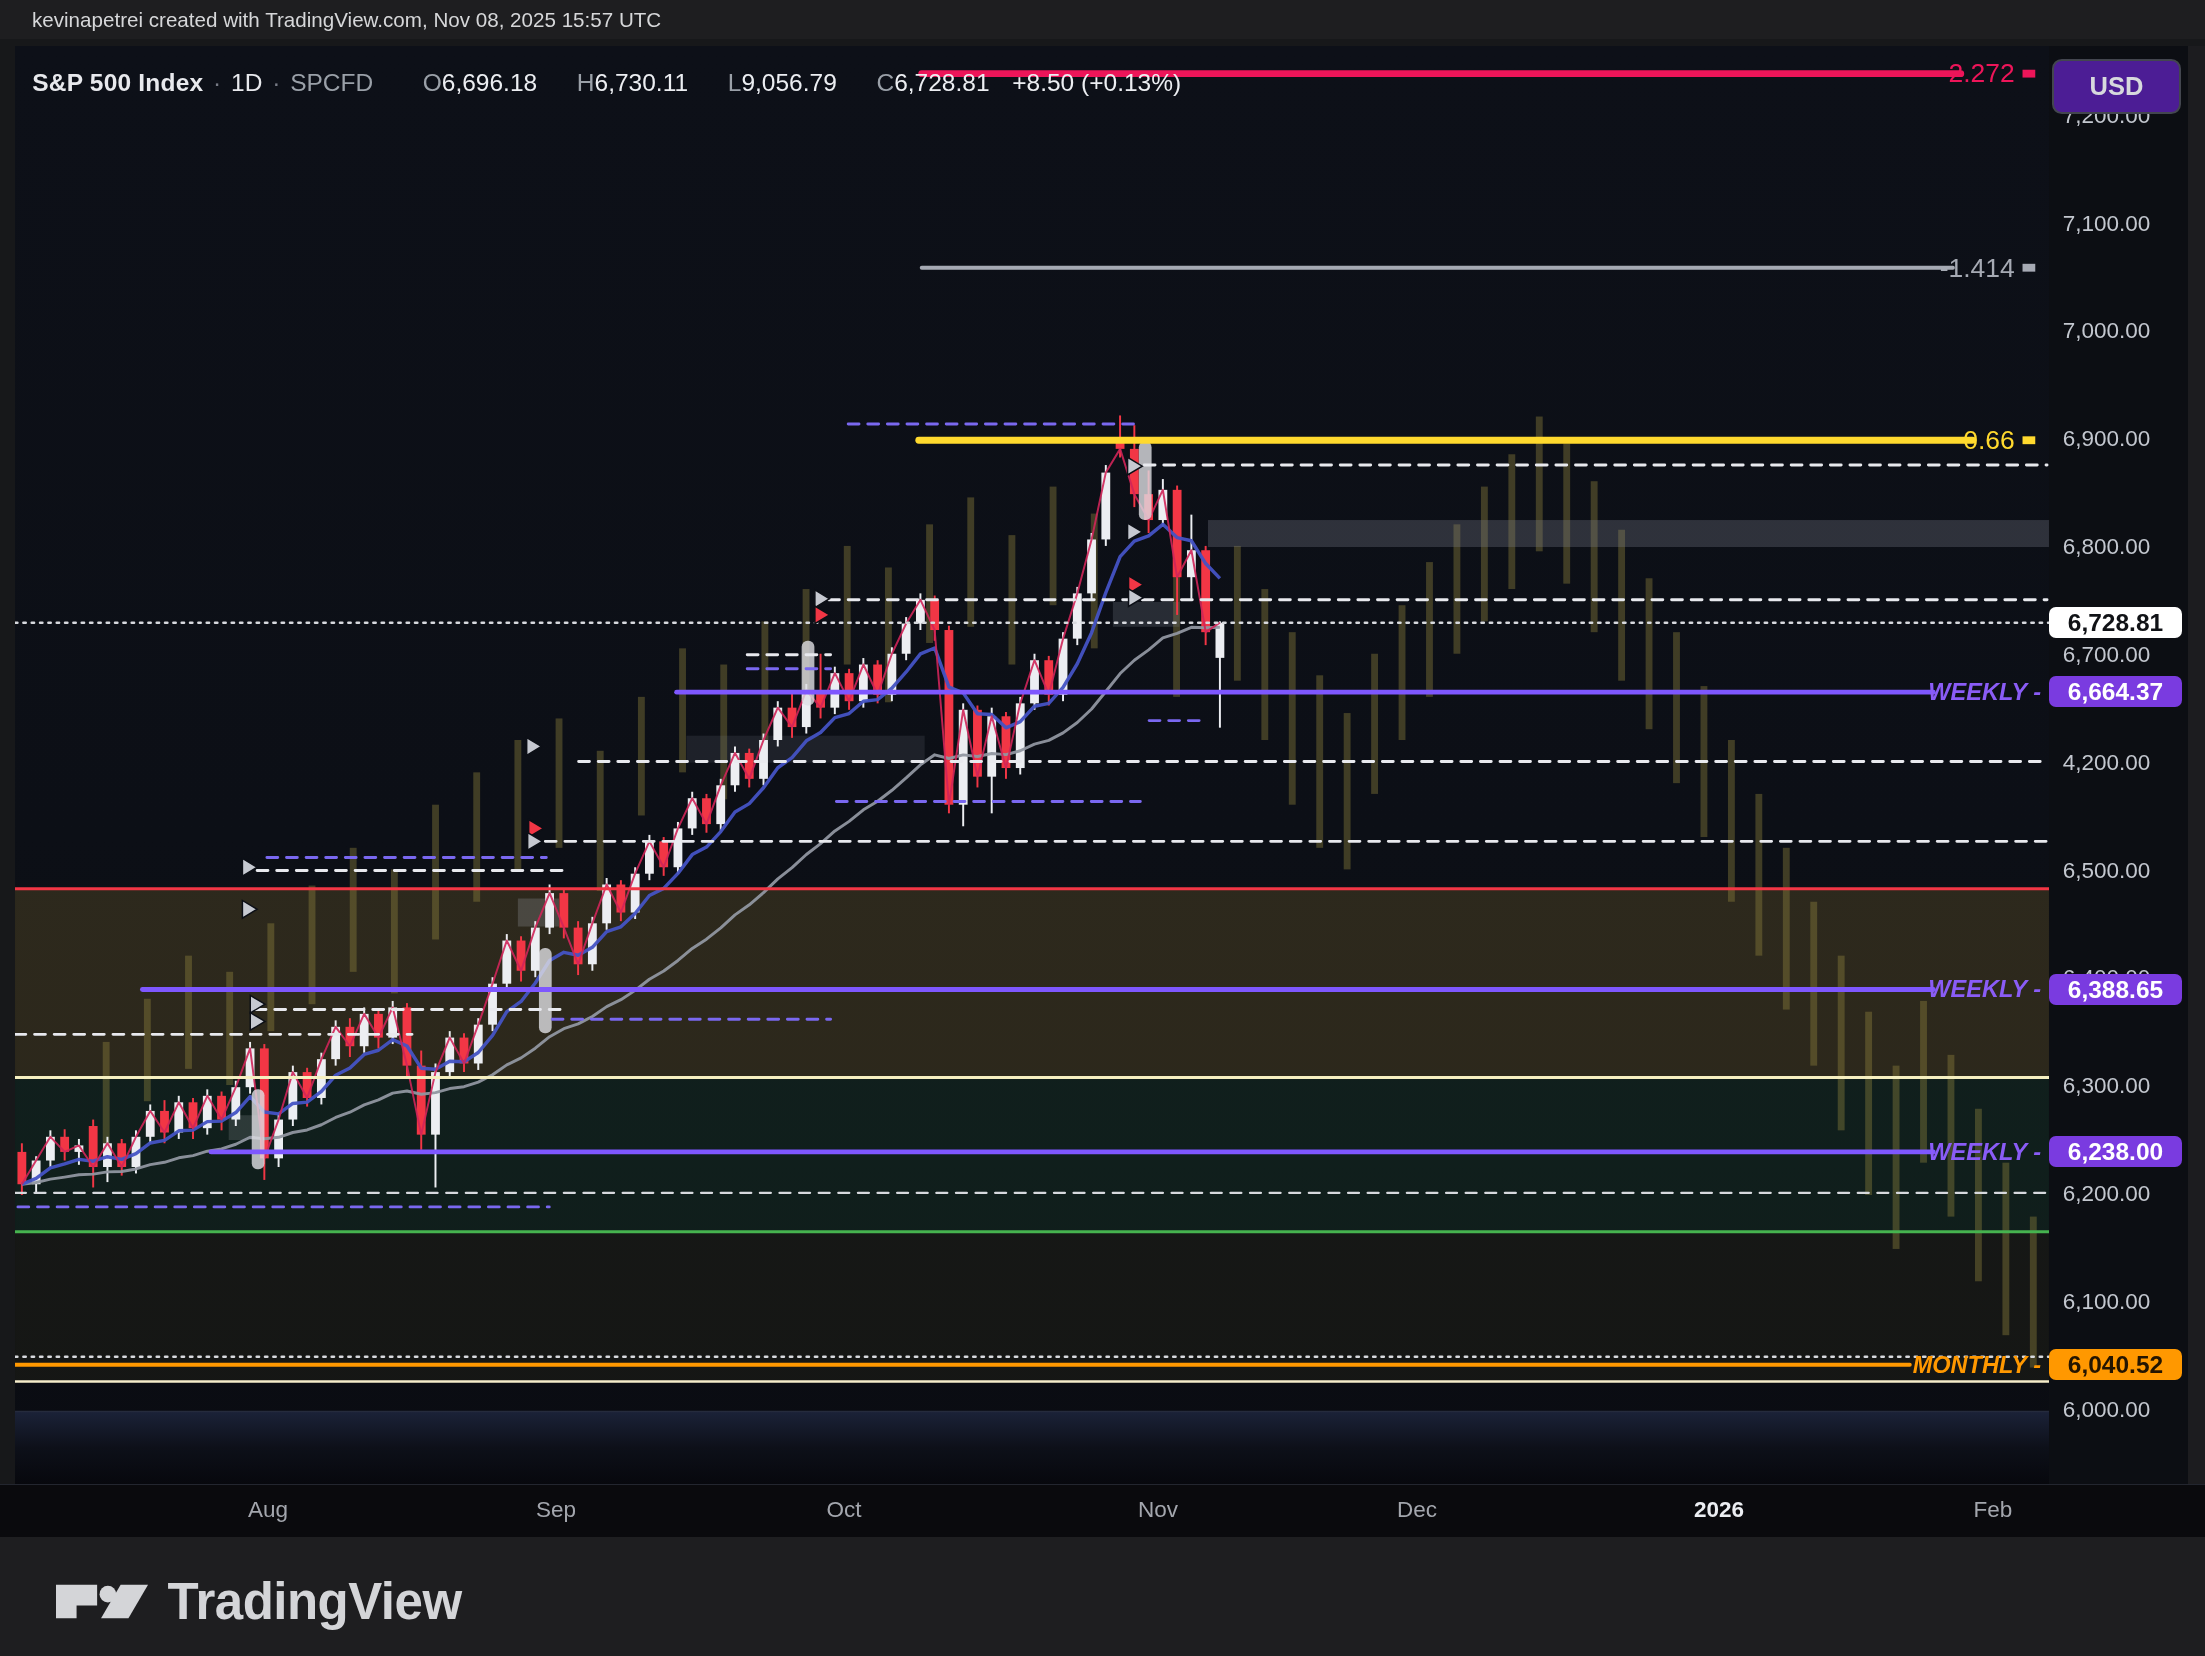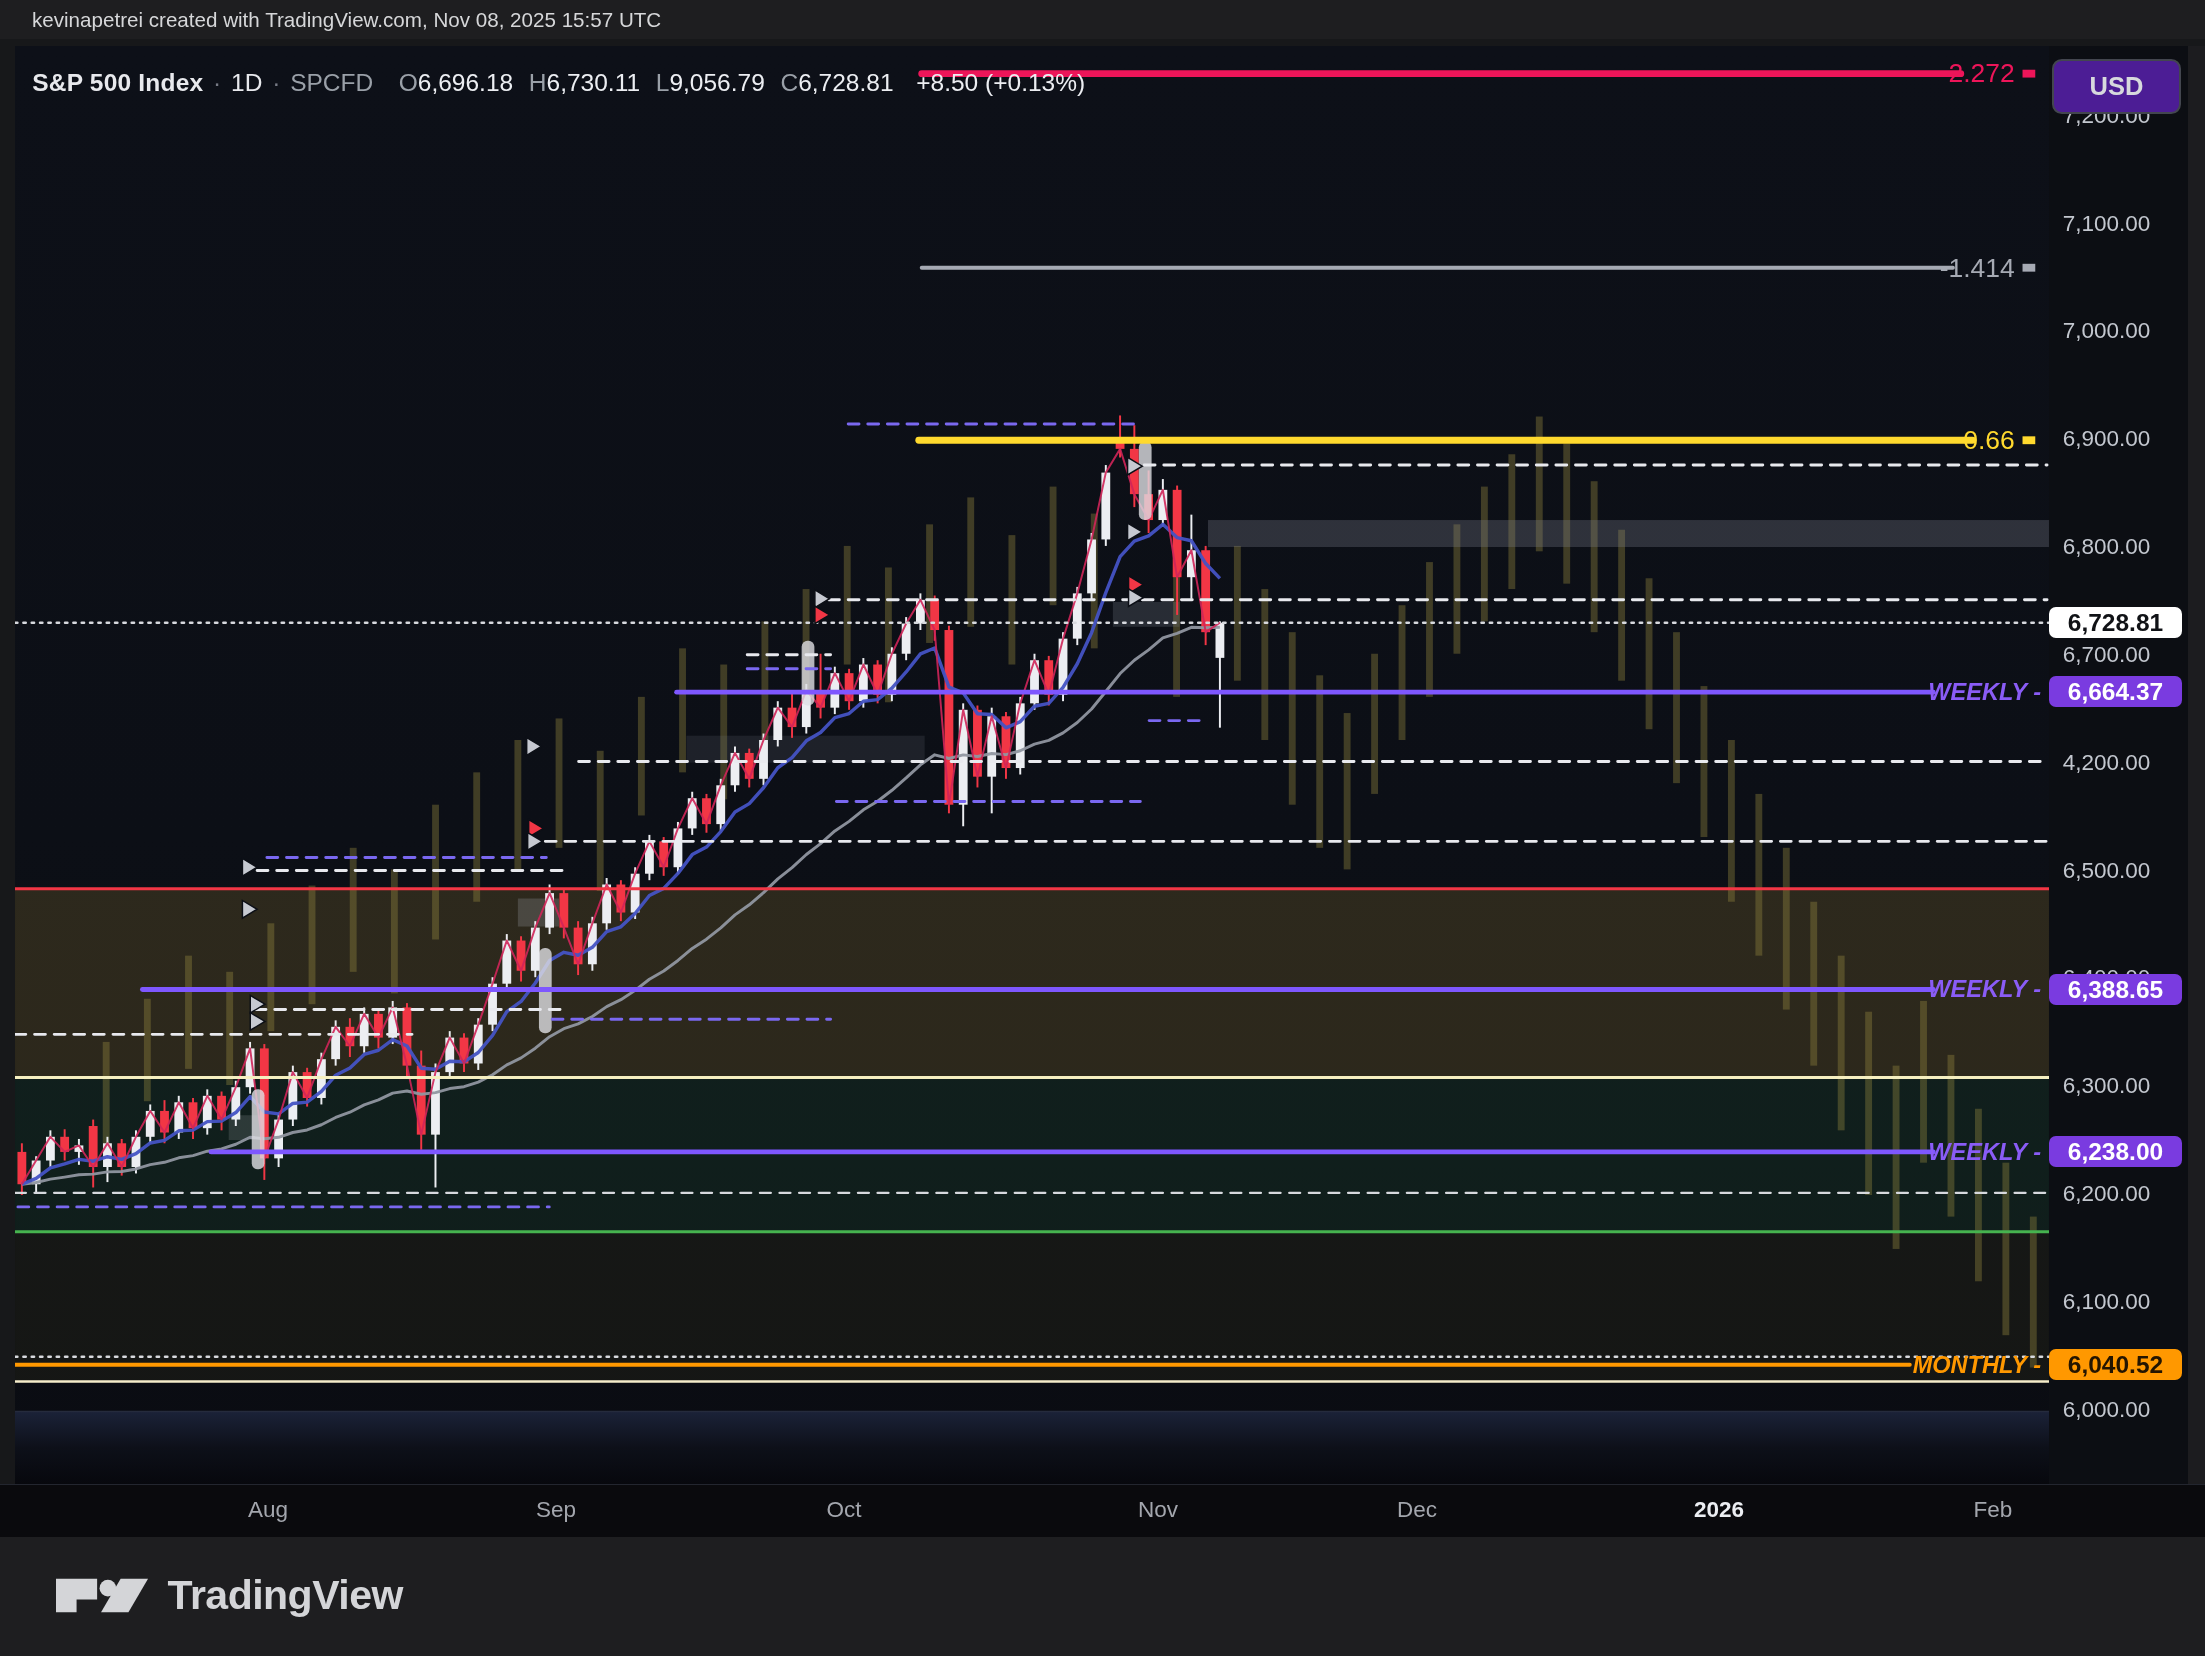--- a/index.html
+++ b/index.html
@@ -7,37 +7,37 @@
   #attribution-bar{position:absolute;left:0;top:0;width:2205px;height:39px;background:#1e1e20;
     display:flex;align-items:center;padding-left:32px;box-sizing:border-box;color:#d6d7d9;font-size:20.6px;}
   #pane{position:absolute;left:14.7px;top:46px;width:2034px;height:1438px;
     background:linear-gradient(180deg,#0d1018 0%,#0c0f16 55%,#0a0c12 100%);}
   #plot{position:absolute;left:0;top:0;}
   #chart-header{position:absolute;left:17.6px;top:22.5px;font-size:24.5px;color:#e8e9ed;display:flex;align-items:baseline;white-space:nowrap;z-index:30;}
   #chart-header .sep{color:#787b86;margin:0 9.8px;}
   #chart-header .dim{color:#9aa0a8;}
   #chart-header .sym{font-weight:600;letter-spacing:0.2px;}
   #ohlc-items{display:flex;margin-left:25.5px;}
-  #ohlc-items .item{margin-right:15.7px;}
+  #ohlc-items .item{margin-right:15.7px;margin-left:24px;}
   #ohlc-items .k{color:#9aa0a8;}
   #ohlc-items .v{color:#eceef2;}
   .chg{color:#eceef2;margin-left:7px;}
   #price-axis{position:absolute;left:2049px;top:46px;width:139px;height:1438px;background:#0c0e13;}
   .tick{position:absolute;left:13.7px;font-size:22.5px;color:#c3c7cf;white-space:nowrap;}
   .axis-badge{position:absolute;left:0px;width:133px;height:31px;border-radius:6.9px;display:flex;align-items:center;
     justify-content:center;font-size:24.5px;font-weight:700;z-index:5;}
   #usd-button{position:absolute;left:2052px;top:59px;width:125px;height:51px;border-radius:9.8px;
     background:#4c1d95;border:2px solid #43464f;color:#d7d9dd;font-size:25.5px;font-weight:600;
     display:flex;align-items:center;justify-content:center;z-index:40;}
   #time-axis{position:absolute;left:0;top:1484px;width:2205px;height:53px;background:#0a0a0d;border-top:1px solid #23262f;box-sizing:border-box;}
   .month{position:absolute;top:11.8px;transform:translateX(-50%);font-size:22.5px;color:#a3a6ad;}
   .month.bold{color:#eceef2;font-weight:700;}
   #footer{position:absolute;left:0;top:1537px;width:2205px;height:120px;background:#1e1e20;}
   #logo{position:absolute;left:56px;top:35px;display:flex;align-items:center;}
-  #logo-text{color:#d4d5d8;font-size:41px;font-weight:700;margin-left:17.6px;letter-spacing:-0.5px;}
+  #logo-text{color:#d4d5d8;font-size:51px;font-weight:700;margin-left:17.6px;letter-spacing:-0.5px;}
   #left-strip{position:absolute;left:0;top:46px;width:14.7px;height:1438px;background:#17181a;}
   #right-strip{position:absolute;left:2188px;top:46px;width:17.6px;height:1438px;background:#1c1c1f;}
 </style>
 </head>
 <body>
 
 <div id="attribution-bar">
   <span>kevinapetrei created with TradingView.com, Nov 08, 2025 15:57 UTC</span>
 </div>
 

